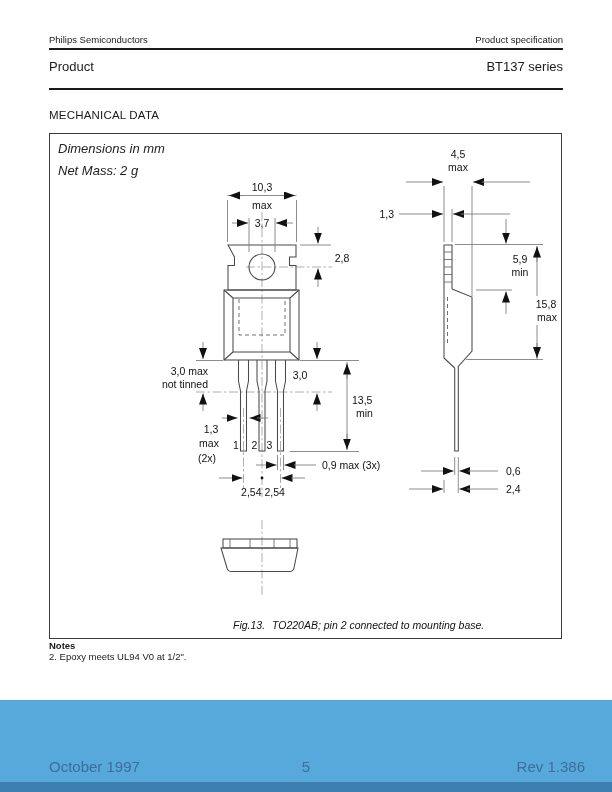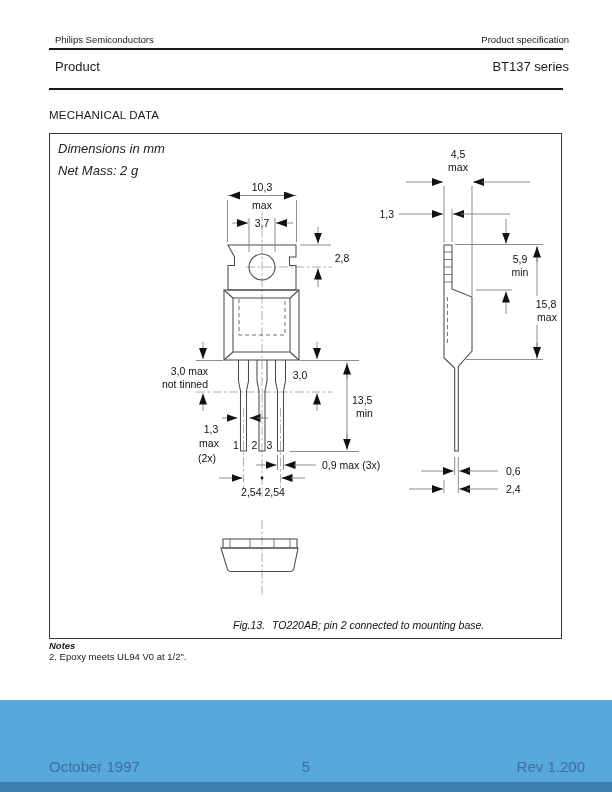--- a/index.html
+++ b/index.html
@@ -2,29 +2,29 @@
 <html><head>
 <meta charset="utf-8">
 <style>
   html,body{margin:0;padding:0;background:#888;}
   .page{
     position:relative;width:612px;height:792px;margin:0 auto;
     background:#fff;overflow:hidden;
     font-family:"Liberation Sans",sans-serif;color:#1a1a1a;
   }
   .abs{position:absolute;}
-  .hdr-row{left:55px;width:514px;display:flex;justify-content:space-between;align-items:center;}
+  .hdr-row{left:49px;width:514px;display:flex;justify-content:space-between;align-items:center;}
   .hdr-small{font-size:9.5px;}
   .hdr-big{font-size:13px;}
   .rule{left:49px;width:514px;background:#1a1a1a;}
   .sec-title{left:49px;top:109px;font-size:11.5px;font-weight:normal;letter-spacing:.2px;}
   .mech-box{left:49px;top:133px;width:511px;height:504px;border:1.5px solid #3a3a3a;}
   .boxnote{font-style:italic;font-size:13px;color:#222;}
   .notes{left:49px;top:641px;font-size:9.5px;line-height:10.8px;}
-  .notes .nt{font-weight:bold;font-style:italic;}
+  .notes .nt{font-weight:bold;}
   .banner{left:0;top:700px;width:612px;height:82px;background:#57A8DB;}
   .banner-strip{left:0;top:782px;width:612px;height:10px;background:#3E7FB1;}
   .ft{font-size:15px;color:#3D6E9C;z-index:2;}
   .wm{left:0;top:702px;width:612px;text-align:center;font-size:88px;line-height:1;
       color:#ffffff;z-index:3;letter-spacing:-1px;}
   svg{position:absolute;left:49px;top:133px;}
   .pl{stroke:#4a4a4a;stroke-width:1.05;fill:none;}
   .dl{stroke:#808080;stroke-width:.9;fill:none;}
   .al{stroke:#808080;stroke-width:.9;fill:none;marker-end:url(#ah);}
   .cl{stroke:#9a9a9a;stroke-width:.8;fill:none;stroke-dasharray:9 2.5 2.5 2.5;}
@@ -221,16 +221,16 @@
   <div class="abs notes">
     <div class="nt">Notes</div>
     <div>2. Epoxy meets UL94 V0 at 1/2".</div>
   </div>
 
   <div class="abs banner"></div>
   <div class="abs banner-strip"></div>
 
   <div class="abs ft" style="left:49px;top:758px">October 1997</div>
   <div class="abs ft" style="left:0;top:758px;width:612px;text-align:center">5</div>
-  <div class="abs ft" style="right:27px;top:758px">Rev 1.200</div>
+  <div class="abs ft" style="right:27px;top:758px">Rev 1.386</div>
 
 
 </div>
 
 </body></html>

